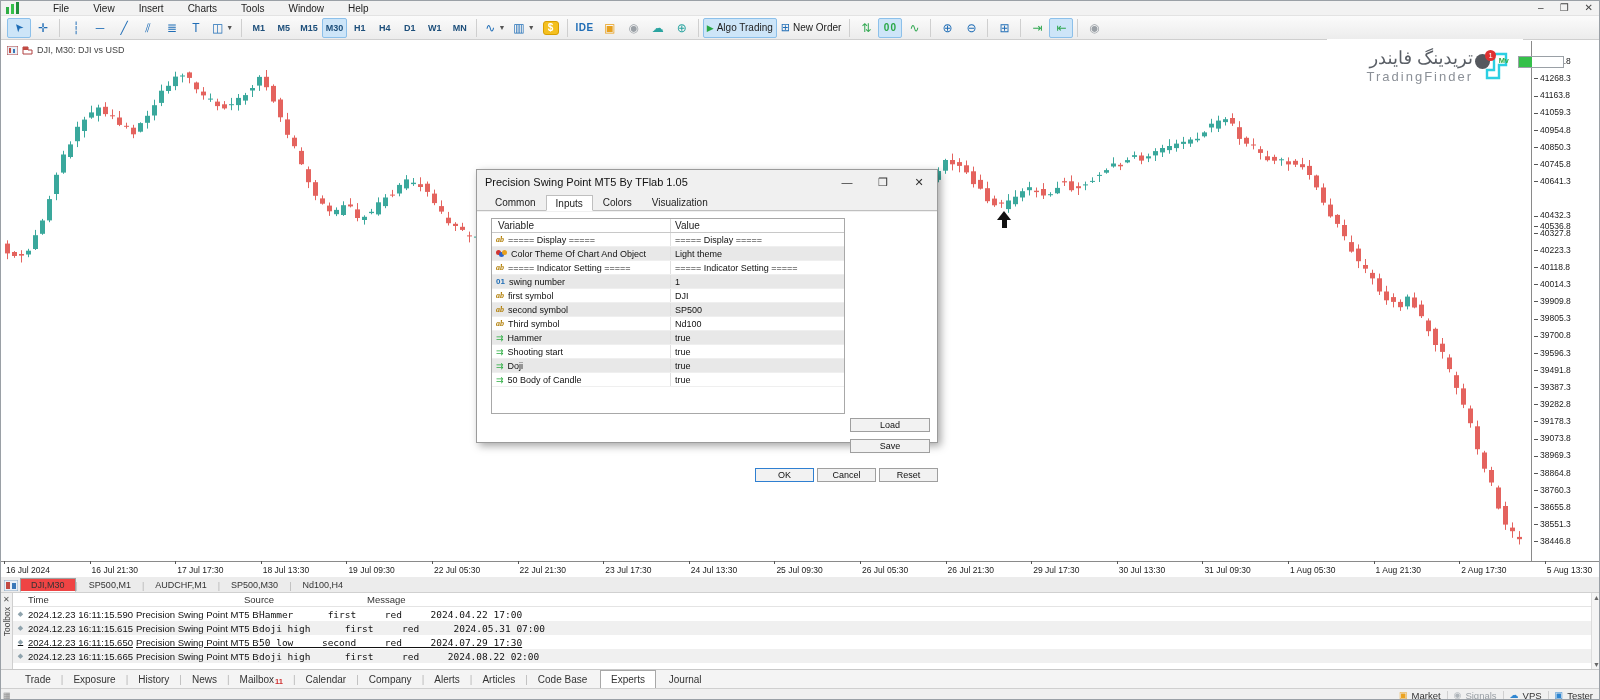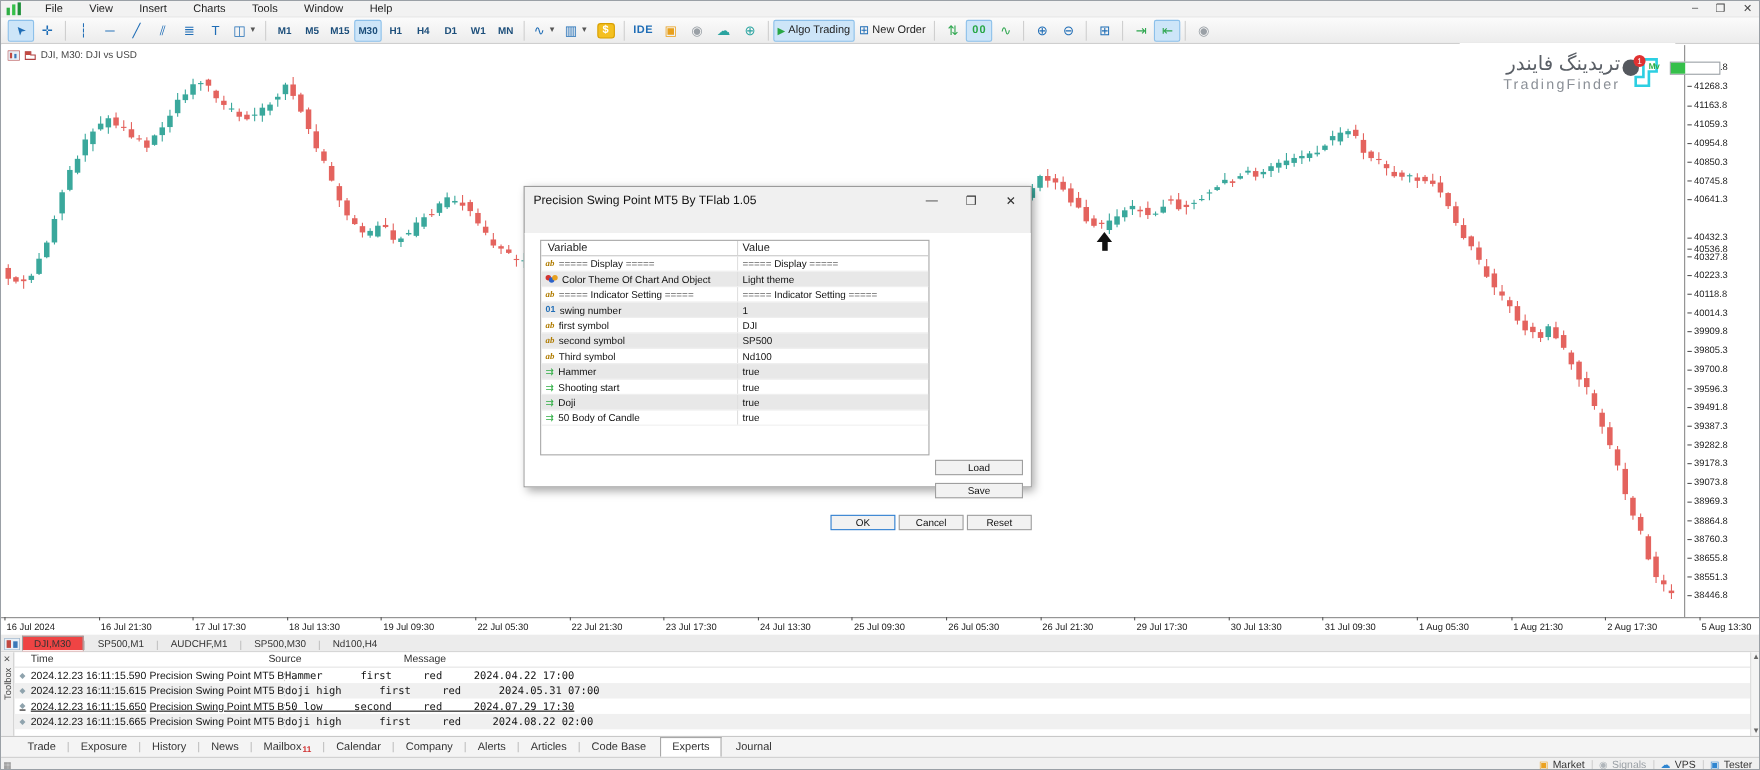--- a/index.html
+++ b/index.html
@@ -1,21 +1,21 @@
 <!DOCTYPE html>
 <html><head>
 <meta charset="utf-8">
 <style>
   * { margin:0; padding:0; box-sizing:border-box; }
   html,body { width:1600px; height:700px; overflow:hidden; }
   body { font-family:"Liberation Sans", sans-serif; background:#fff; }
   .win { position:relative; width:1600px; height:700px; background:#fff; border:1px solid #9aa0a6; overflow:hidden; }
 
   
-  .menubar { position:absolute; left:0; top:0; width:100%; height:15px; background:#f2f2f2; display:flex; align-items:center; gap:0; padding-left:4px; font-size:10px; color:#222; border-bottom:1px solid #e3e3e3;}
+  .menubar { position:absolute; left:0; top:0; width:100%; height:15px; background:#f2f2f2; display:flex; align-items:center; gap:12px; padding-left:4px; font-size:10px; color:#222; border-bottom:1px solid #e3e3e3;}
   .menubar .logo { width:16px; height:12px; margin-right:8px; }
   .menu-item { padding:1px 12px; cursor:default; }
   .winctl { position:absolute; right:6px; top:1px; display:flex; gap:16px; font-size:10px; color:#444; }
   .winctl span { cursor:pointer; }
 
   
   .toolbar { position:absolute; left:0; top:15px; width:100%; height:24px; background:linear-gradient(#fbfbfb,#ececec); border-bottom:1px solid #cfcfcf; display:flex; align-items:center; padding-left:6px; }
   .tbtn { min-width:24px; height:20px; display:flex; align-items:center; justify-content:center; gap:3px; font-size:12px; color:#1f6db6; border:1px solid transparent; border-radius:2px; padding:0 3px; cursor:pointer; }
   .tbtn.active { background:#cde5f8; border-color:#8cc0ea; }
   .tbtn .dd { font-size:7px; color:#555; }
@@ -781,20 +781,26 @@
 
     <div class="dialog">
       <div class="dlg-title">
         <span>Precision Swing Point MT5 By TFlab 1.05</span>
         <span class="dlg-ctl">
           <span>—</span>
           <span>❒</span>
           <span>✕</span>
         </span>
       </div>
+      <div class="dlg-tabs" id="dlg-tabs">
+          <span class="dlg-tab">Common</span>
+          <span class="dlg-tab active">Inputs</span>
+          <span class="dlg-tab">Colors</span>
+          <span class="dlg-tab">Visualization</span>
+        </div>
       <div class="dlg-body">
         <div class="dlg-table">
           <div class="dt-head">
             <span class="c1">Variable</span>
             <span class="c2">Value</span>
           </div>
           <div id="dt-rows">
               <div class="dt-row">
                 <span class="c1">
                   <span class="ic-ab">ab</span>

